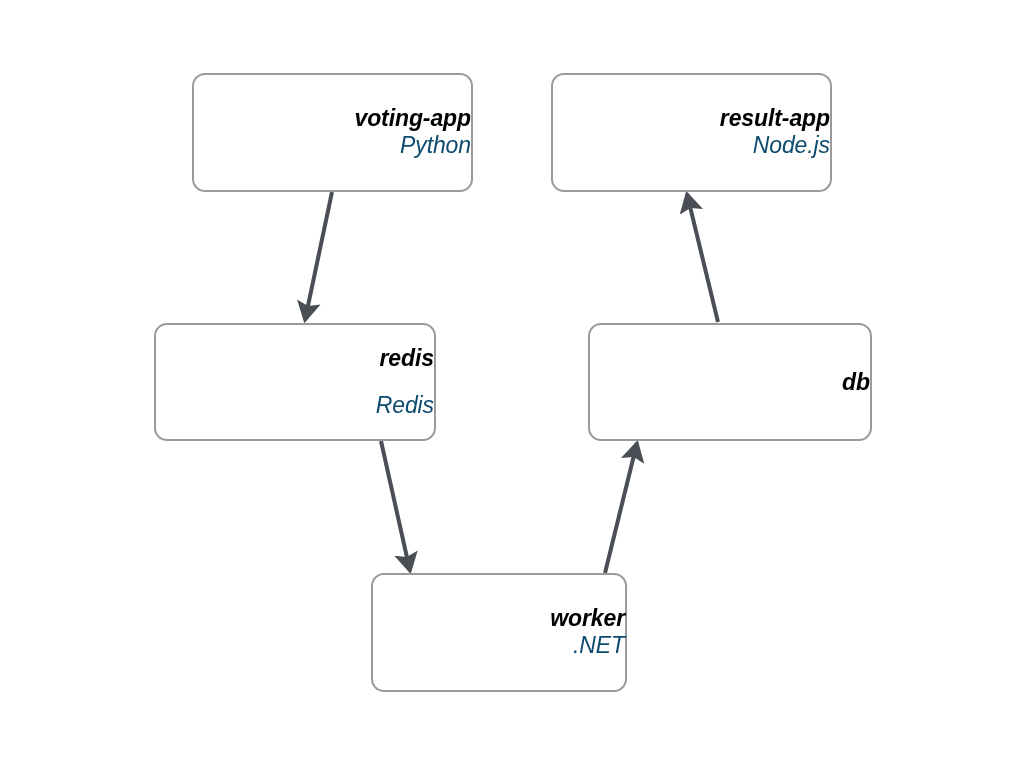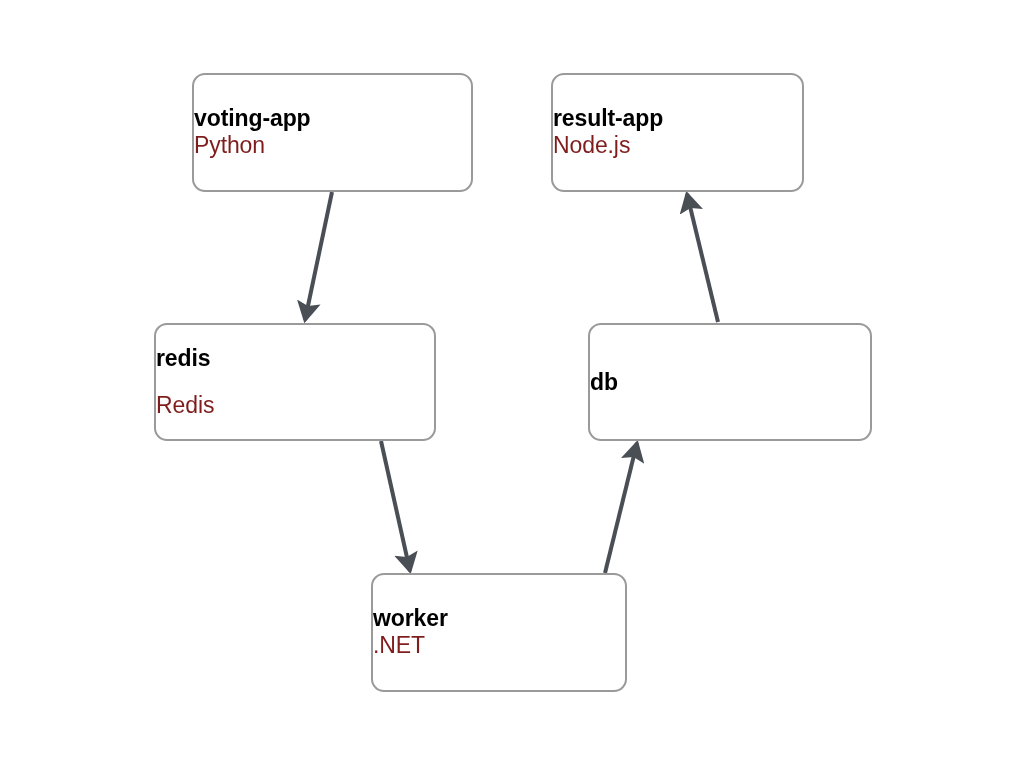--- a/index.html
+++ b/index.html
@@ -28,36 +28,37 @@
     height: 768px;
   }
   .node {
     position: absolute;
     box-sizing: border-box;
     background: #ffffff;
     border: 2px solid #9a9a9a;
     border-radius: 13px;
     display: flex;
     flex-direction: column;
-    align-items: flex-start;
+    align-items: flex-end;
     justify-content: center;
     z-index: 2;
+    font-style: italic;
   }
   .node-title {
     font-size: 23px;
     font-weight: bold;
     color: #000000;
     line-height: 1.14;
     letter-spacing: -0.1px;
     white-space: nowrap;
   }
   .node-subtitle {
     font-size: 23px;
     font-weight: normal;
-    color: #7f1d1d;
+    color: #0c4a6e;
     line-height: 1.25;
     letter-spacing: -0.1px;
     white-space: nowrap;
   }
   
   #node-voting-app { left: 192px; top: 73px;  width: 281px; height: 119px; }
   #node-result-app { left: 551px; top: 73px;  width: 281px; height: 119px; }
   #node-redis      { left: 154px; top: 323px; width: 282px; height: 118px; }
   #node-db         { left: 588px; top: 323px; width: 284px; height: 118px; gap: 15px; }
   #node-worker     { left: 371px; top: 573px; width: 282px; height: 119px; }
@@ -79,21 +80,21 @@
         <line x1="605" y1="573" x2="637" y2="443" stroke="#4a4f56" stroke-width="4" stroke-linecap="butt" marker-end="url(#arrowhead)"></line>
         <line x1="718" y1="322" x2="687" y2="194" stroke="#4a4f56" stroke-width="4" stroke-linecap="butt" marker-end="url(#arrowhead)"></line>
       </g>
   </svg>
 
   <div class="node" id="node-voting-app" style="left: 192px; top: 73px; width: 281px; height: 119px;">
     <div class="node-title">voting-app</div>
     <div class="node-subtitle">Python</div>
   </div>
 
-  <div class="node" id="node-result-app" style="left: 551px; top: 73px; width: 253px; height: 119px;">
+  <div class="node" id="node-result-app" style="left: 551px; top: 73px; width: 281px; height: 119px;">
     <div class="node-title">result-app</div>
     <div class="node-subtitle">Node.js</div>
   </div>
 
   <div class="node" id="node-redis" style="left: 154px; top: 323px; width: 282px; height: 118px; gap: 20px;">
     <div class="node-title">redis</div>
     <div class="node-subtitle">Redis</div>
   </div>
 
   <div class="node" id="node-db" style="left: 588px; top: 323px; width: 284px; height: 118px;">

